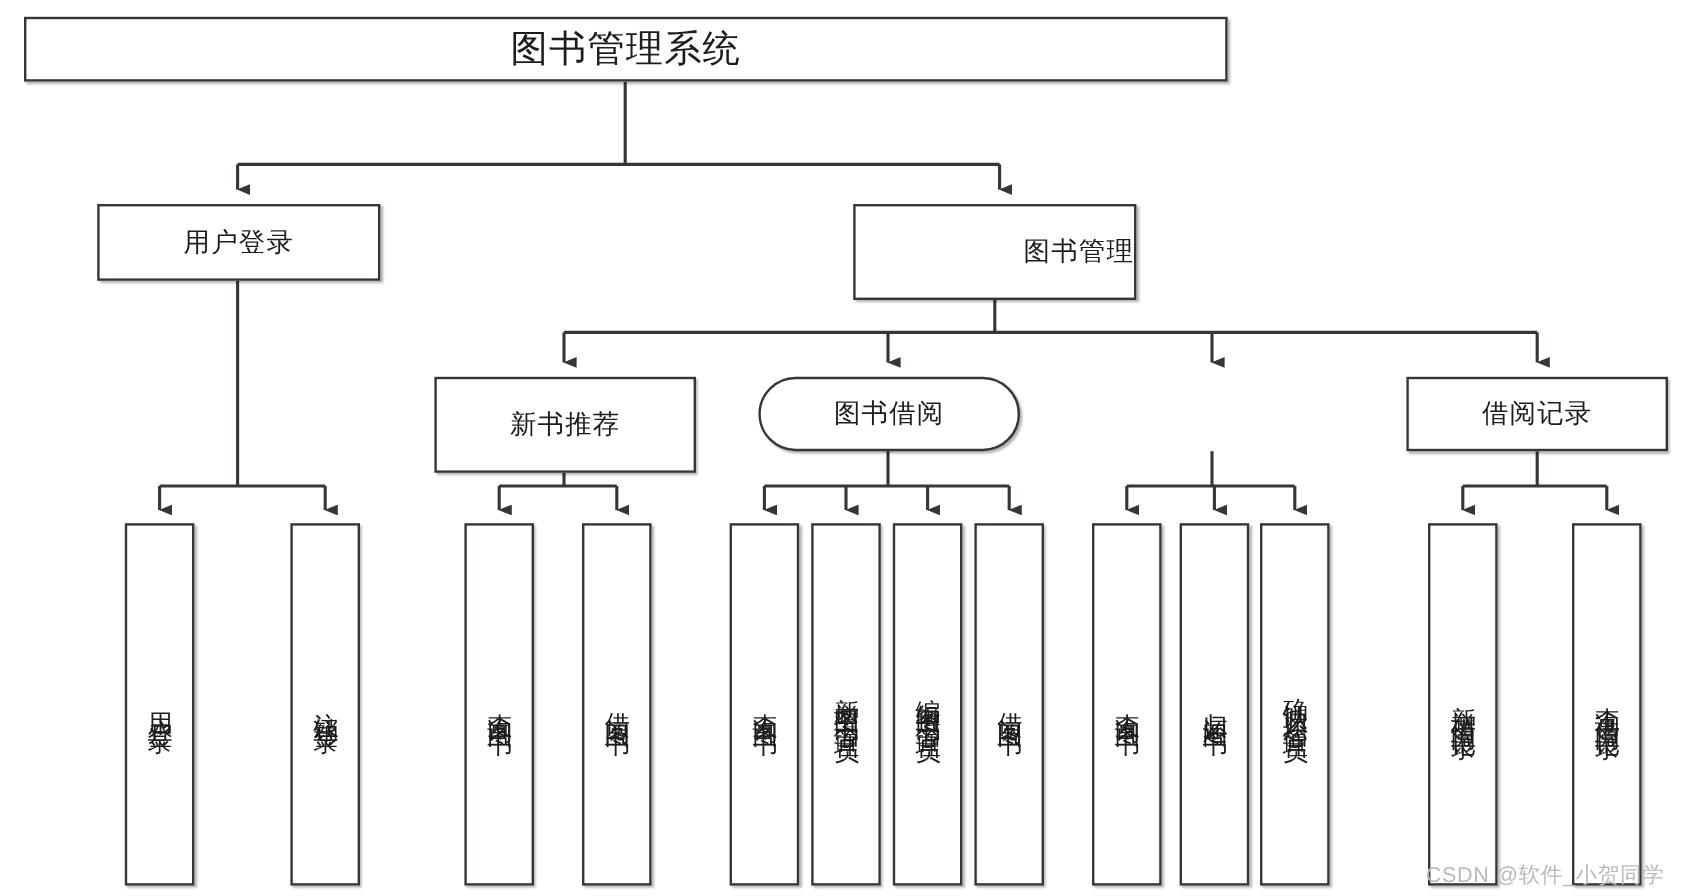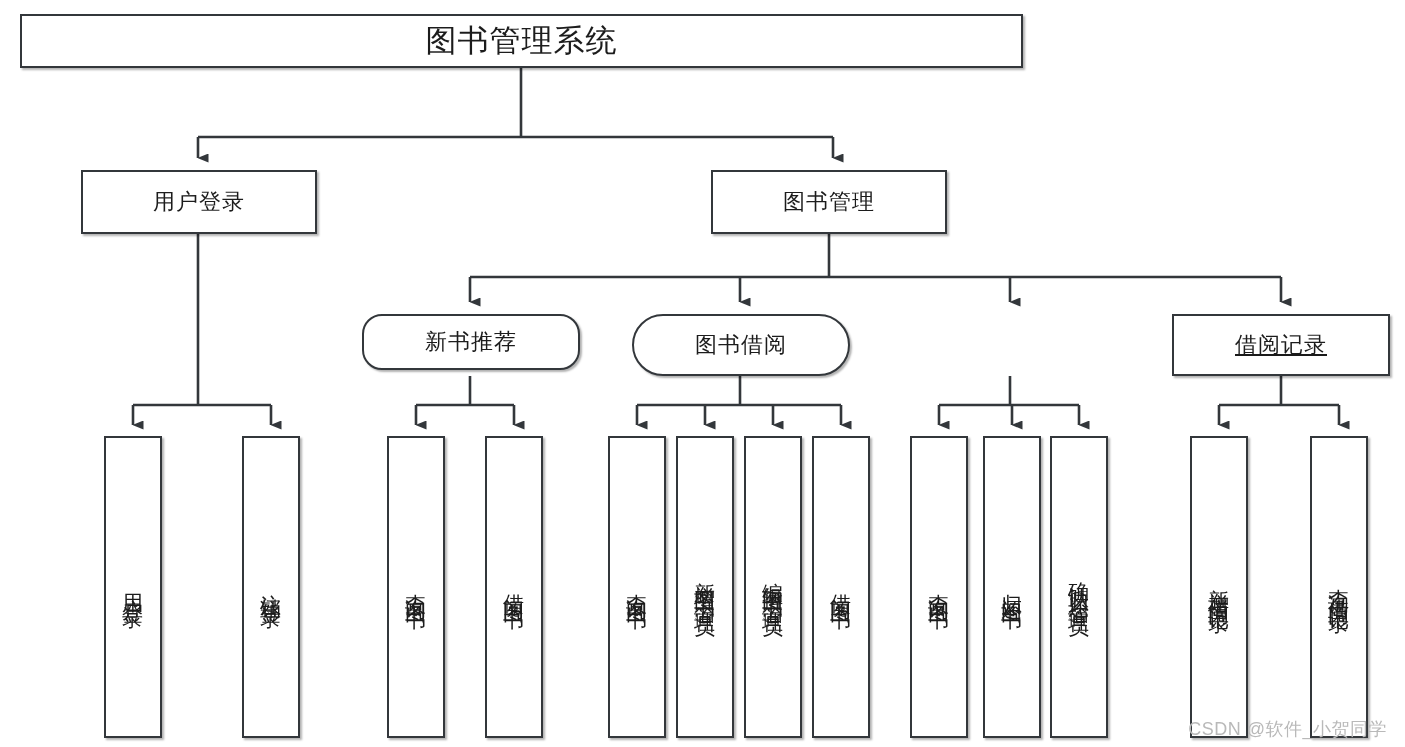--- a/index.html
+++ b/index.html
@@ -124,31 +124,31 @@
     </g>
   </svg>
 
   <div class="node root" style="left:20px; top:14px; width:1003px; height:54px;">
     <span class="label">图书管理系统</span>
   </div>
 
   <div class="node" style="left:81px; top:170px; width:236px; height:64px;">
     <span class="label">用户登录</span>
   </div>
-  <div class="node" style="left:711px; top:170px; width:236px; height:64px;">
+  <div class="node" style="left:711px; top:170px; width:236px; height:80px;justify-content:flex-end;">
     <span class="label">图书管理</span>
   </div>
 
-  <div class="node" style="left:362px; top:314px; width:218px; height:56px;border-radius:20px;">
+  <div class="node" style="left:362px; top:314px; width:218px; height:80px;">
     <span class="label">新书推荐</span>
   </div>
   <div class="node" style="left:632px; top:314px; width:218px; height:62px;border-radius:31px;">
     <span class="label">图书借阅</span>
   </div>
-  <div class="node" style="left:1172px; top:314px; width:218px; height:62px;text-decoration:underline;">
+  <div class="node" style="left:1172px; top:314px; width:218px; height:62px;">
     <span class="label">借阅记录</span>
   </div>
 
   <div id="leaf-container">
       <div class="node leaf" style="left: 104px; top: 436px; width: 58px; height: 302px;">
         <span class="label">用户登录</span>
       </div>
       <div class="node leaf" style="left: 242px; top: 436px; width: 58px; height: 302px;">
         <span class="label">注销登录</span>
       </div>

